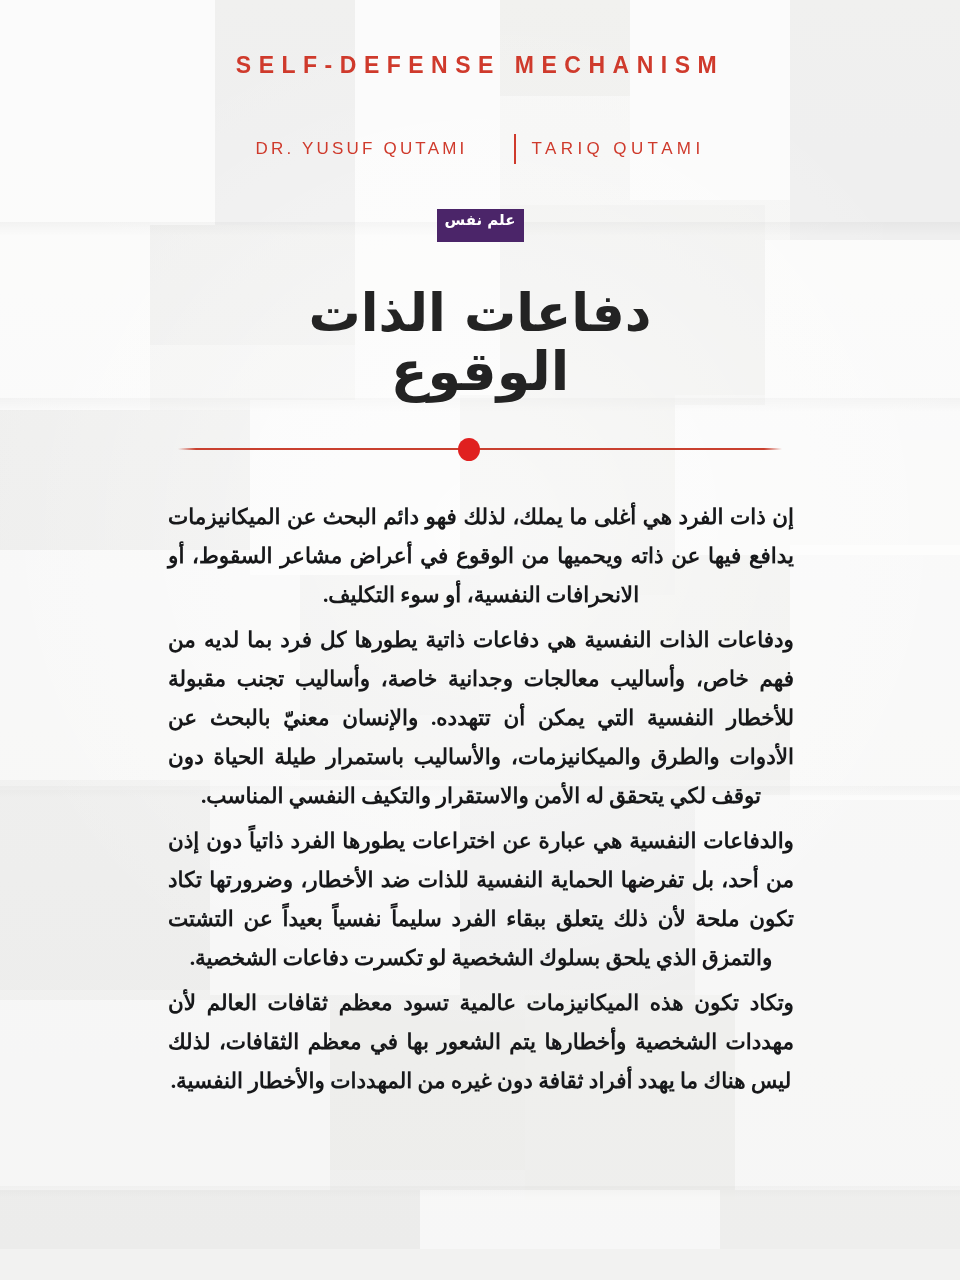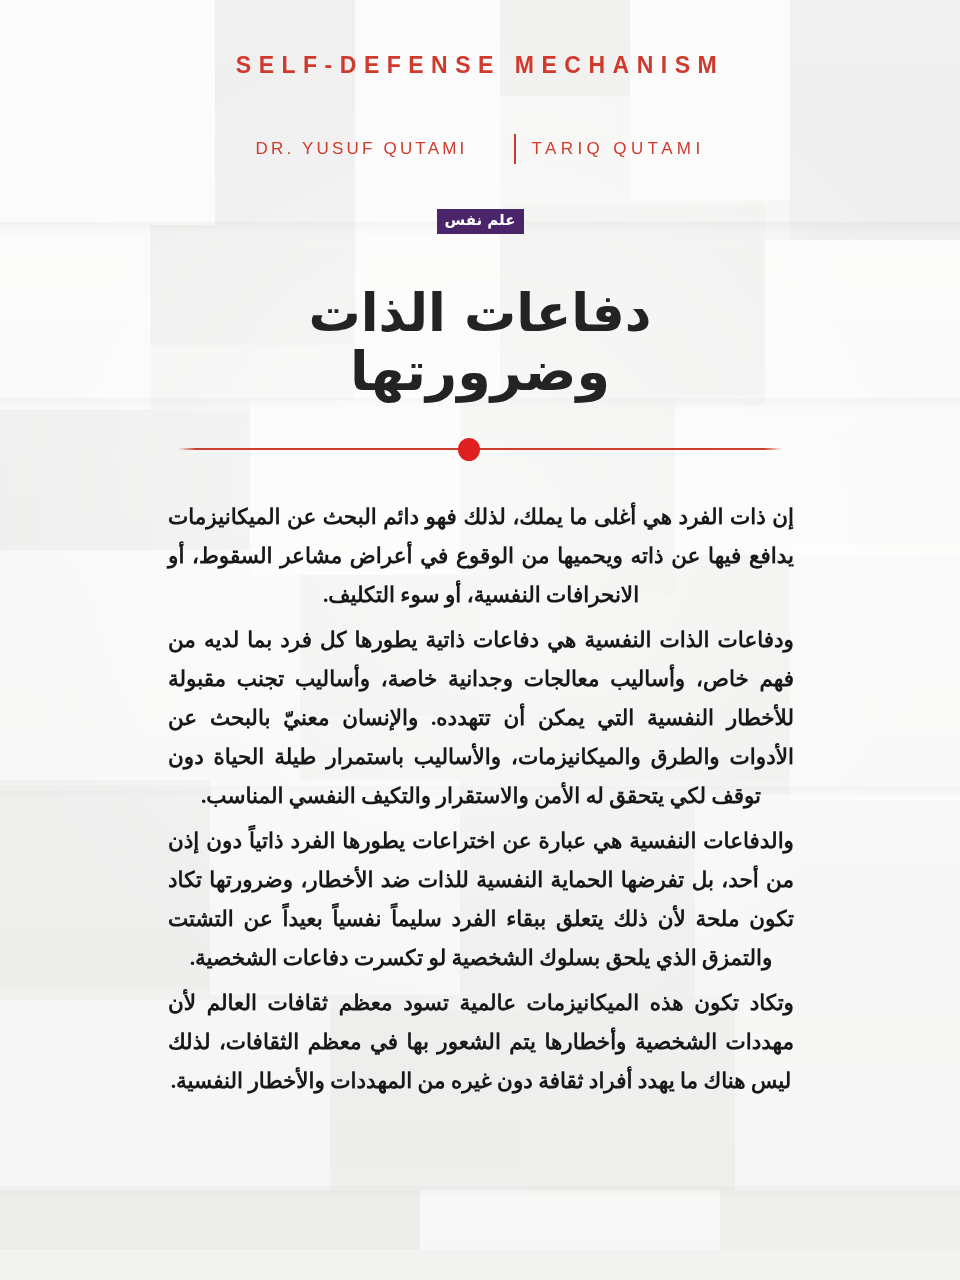--- a/index.html
+++ b/index.html
@@ -114,21 +114,21 @@
     text-align: center;
   }
   .badge {
     display: inline-block;
     background: #4b2569;
     color: #ffffff;
     font-family: "DejaVu Sans", sans-serif;
     font-size: 15px;
     font-weight: 700;
     line-height: 1;
-    padding: 4px 8px 6px;
+    padding: 4px 8px 14px;
     letter-spacing: .5px;
     direction: rtl;
   }
 
   .title {
     position: absolute;
     top: 248px;
     left: 0;
     width: 960px;
     text-align: center;
@@ -248,21 +248,21 @@
       <span class="sep"></span>
       <span class="author-b">TARIQ QUTAMI</span>
     </div>
 
     <div class="badge-row">
       <span class="badge">علم نفس</span>
     </div>
 
     <h1 class="title">
       <span class="line1">دفاعات الذات</span>
-      <span class="line2">وضرورتها</span>
+      <span class="line2">الوقوع</span>
     </h1>
 
     <div class="divider"></div>
     <div class="divider-dot"></div>
 
     <div class="body-copy" id="body-copy">
         <p>إن ذات الفرد هي أغلى ما يملك، لذلك فهو دائم البحث عن الميكانيزمات يدافع فيها عن ذاته ويحميها من الوقوع في أعراض مشاعر السقوط، أو الانحرافات النفسية، أو سوء التكليف.</p>
         <p>ودفاعات الذات النفسية هي دفاعات ذاتية يطورها كل فرد بما لديه من فهم خاص، وأساليب معالجات وجدانية خاصة، وأساليب تجنب مقبولة للأخطار النفسية التي يمكن أن تتهدده. والإنسان معنيّ بالبحث عن الأدوات والطرق والميكانيزمات، والأساليب باستمرار طيلة الحياة دون توقف لكي يتحقق له الأمن والاستقرار والتكيف النفسي المناسب.</p>
         <p>والدفاعات النفسية هي عبارة عن اختراعات يطورها الفرد ذاتياً دون إذن من أحد، بل تفرضها الحماية النفسية للذات ضد الأخطار، وضرورتها تكاد تكون ملحة لأن ذلك يتعلق ببقاء الفرد سليماً نفسياً بعيداً عن التشتت والتمزق الذي يلحق بسلوك الشخصية لو تكسرت دفاعات الشخصية.</p>
         <p>وتكاد تكون هذه الميكانيزمات عالمية تسود معظم ثقافات العالم لأن مهددات الشخصية وأخطارها يتم الشعور بها في معظم الثقافات، لذلك ليس هناك ما يهدد أفراد ثقافة دون غيره من المهددات والأخطار النفسية.</p>

